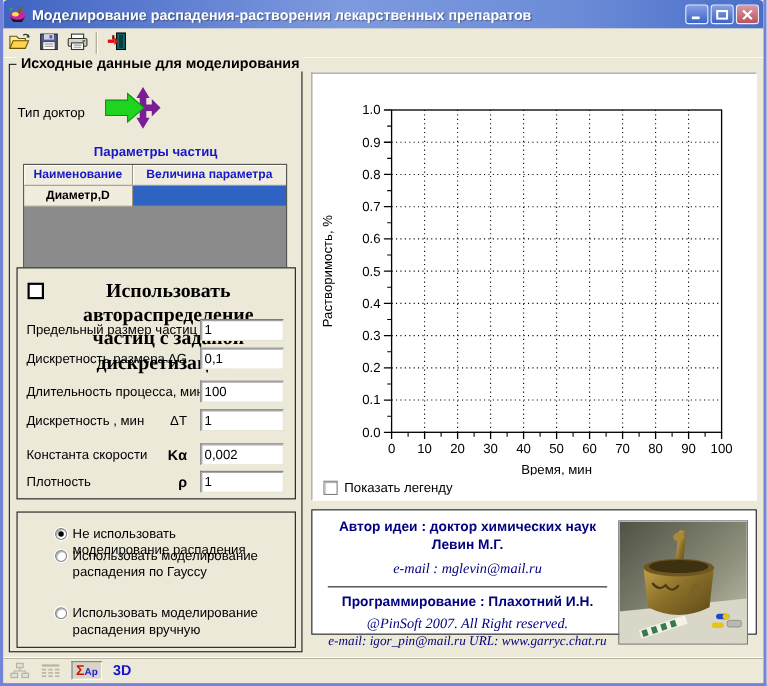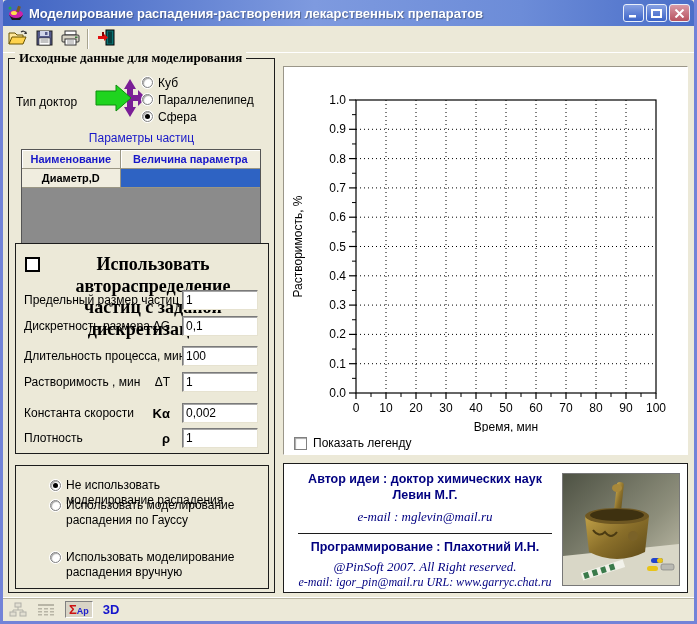--- a/index.html
+++ b/index.html
@@ -22,31 +22,31 @@
   
   .toolbar { height:27px; display:flex; align-items:center; padding:1px 2px;
              background:#ECE9D8; border-bottom:1px solid #fff; box-shadow:0 1px 0 #C8C4B0; }
   .tb-btn { width:26px; height:24px; border:none; background:transparent; padding:2px;
             display:flex; align-items:center; justify-content:center; }
   .tb-sep { width:2px; height:20px; margin:0 4px; border-left:1px solid #A8A48F; border-right:1px solid #fff; }
   
   .content { position:relative; height:544px; background:#ECE9D8; }
   .groupbox { position:absolute; left:5px; top:5px; width:267px; height:535px; border:1px solid #1c1c1c; }
   .groupbox-title { position:absolute; top:-9px; left:6px; padding:0 4px; background:#ECE9D8;
-                    font-weight:bold; font-size:13px; color:#000; white-space:nowrap;font-family:Liberation Serif, serif; }
+                    font-weight:bold; font-size:13px; color:#000; white-space:nowrap; }
   .ptype-label { position:absolute; left:7px; top:36px; font-size:12px; }
   .arrow-icon { position:absolute; left:86px; top:18px; }
   .ptype-radios { position:absolute; left:133px; top:17px; }
   .radio-row { display:flex; align-items:flex-start; margin-bottom:3px; font-size:12px; cursor:default; }
   .radio { flex:0 0 auto; width:11px; height:11px; margin:1px 5px 0 0; border-radius:50%; background:#fff;
            border:1px solid #808080; box-shadow:inset 1px 1px 1px rgba(0,0,0,.35), 0 0 0 1px #fff; position:relative; }
   .radio.checked::after { content:""; position:absolute; left:50%; top:50%; width:5px; height:5px;
            margin:-2.5px 0 0 -2.5px; border-radius:50%; background:#000; }
   .table-title { position:absolute; left:0; top:72px; width:100%; text-align:center;
-                 color:#1717C8; font-weight:normal; font-size:12px; }
+                 color:#1717C8; font-weight:bold; font-size:12px; }
   .ptable-wrap { position:absolute; left:12px; top:90px; width:240px; border:1px solid #555; background:#8B8B8B; }
   .ptable-row { display:flex; }
   .pt-cell { height:19px; font-size:11px; font-weight:bold; display:flex; align-items:center; justify-content:center;
              border-right:1px solid #9a9684; border-bottom:1px solid #9a9684; background:#F0EDDF; }
   .pt-cell.c1 { width:99px; } .pt-cell.c2 { width:140px; border-right:none; }
   .pt-head { color:#1717C8; box-shadow:inset 1px 1px 0 #fff; }
   .pt-name { color:#000; }
   .pt-value { background:#2E63C3; }
   .gray-filler { height:55px; background:#8B8B8B; }
   .inner-box { position:absolute; left:6px; width:254px; border:1px solid #1c1c1c; background:#ECE9D8; }
@@ -65,21 +65,21 @@
   .decay-row { position:absolute; left:34px; display:flex; align-items:flex-start; font-size:12px; }
   .decay-row .radio { margin-top:2px; }
   .decay-row .lbl { width:185px; line-height:1.25; }
   
   .chart-panel { position:absolute; left:280px; top:13px; width:405px; height:389px; background:#fff;
                  border:1px solid; border-color:#9a9689 #fff #fff #9a9689; }
   .legend-check { position:absolute; left:10px; top:369px; display:flex; align-items:center; font-size:12px; cursor:default; }
   .smallcheck { width:13px; height:13px; background:#fff; border:1px solid #808080;
                 box-shadow:inset 1px 1px 1px rgba(0,0,0,.35); margin-right:6px; }
   
-  .about-panel { position:absolute; left:280px; top:410px; width:405px; height:130px; background:#fff;
+  .about-panel { position:absolute; left:280px; top:410px; width:405px; height:114px; background:#fff;
                  border:1px solid #1c1c1c; }
   .about-text { position:absolute; left:0; top:0; width:282px; text-align:center; color:#000080; }
   .a-bold { font-weight:bold; font-size:12.5px; line-height:1.25; }
   .a-italic { font-family:"Liberation Serif", serif; font-style:italic; font-size:13px; }
   .a-sep { border-top:1px solid #1c1c1c; margin:8px 14px 6px 14px; }
   .mt8 { margin-top:8px; } .mt6 { margin-top:6px; } .mt3 { margin-top:3px; }
   .contacts { font-size:12px; white-space:nowrap; }
   .about-photo { position:absolute; right:7px; top:9px; width:118px; height:113px; border:1px solid #777; overflow:hidden; }
   
   .statusbar { height:24px; display:flex; align-items:center; gap:10px; padding:0 6px;
@@ -182,34 +182,20 @@
             <rect x="32" y="10" width="6" height="10"></rect>
             <polygon points="29,30 41,30 35,40"></polygon>
             <rect x="32" y="22" width="6" height="10"></rect>
             <rect x="34" y="18" width="10" height="6"></rect>
             <polygon points="43,13 43,29 51,21"></polygon>
           </g>
           <polygon points="1,14 21,14 21,8 36,21 21,34 21,28 1,28" fill="#1FD41F" stroke="#0E8E0E" stroke-width="1"></polygon>
         </svg>
       </span>
 
-      <div class="ptype-radios" id="ptype-radios">
-          <div class="radio-row">
-            <span class="radio"></span>
-            <span class="lbl">Куб</span>
-          </div>
-          <div class="radio-row">
-            <span class="radio"></span>
-            <span class="lbl">Параллелепипед</span>
-          </div>
-          <div class="radio-row">
-            <span class="radio checked"></span>
-            <span class="lbl">Сфера</span>
-          </div>
-        </div>
 
       <div class="table-title">Параметры частиц</div>
 
       <div class="ptable-wrap" id="ptable">
           <div class="ptable-row">
             <div class="pt-cell pt-head c1">Наименование</div>
             <div class="pt-cell pt-head c2">Величина параметра</div>
           </div>
           <div class="ptable-row">
             <div class="pt-cell pt-name c1">Диаметр,D</div>
@@ -233,21 +219,21 @@
               <span class="f-label">Дискретность размера</span>
               <span class="f-sym">ΔG</span>
               <input class="f-input" type="text" value="0,1" style="">
             </div>
             <div class="field-row" style="top: 102px;">
               <span class="f-label">Длительность процесса, мин</span>
               <span class="f-sym"></span>
               <input class="f-input" type="text" value="100" style="">
             </div>
             <div class="field-row" style="top: 128px;">
-              <span class="f-label">Растворимость , мин</span>
+              <span class="f-label">Дискретность , мин</span>
               <span class="f-sym">ΔT</span>
               <input class="f-input" type="text" value="1" style="">
             </div>
             <div class="field-row" style="top: 159px;">
               <span class="f-label">Константа скорости</span>
               <span class="f-sym boldsym">Kα</span>
               <input class="f-input" type="text" value="0,002" style="">
             </div>
             <div class="field-row" style="top: 184px;">
               <span class="f-label">Плотность</span>

